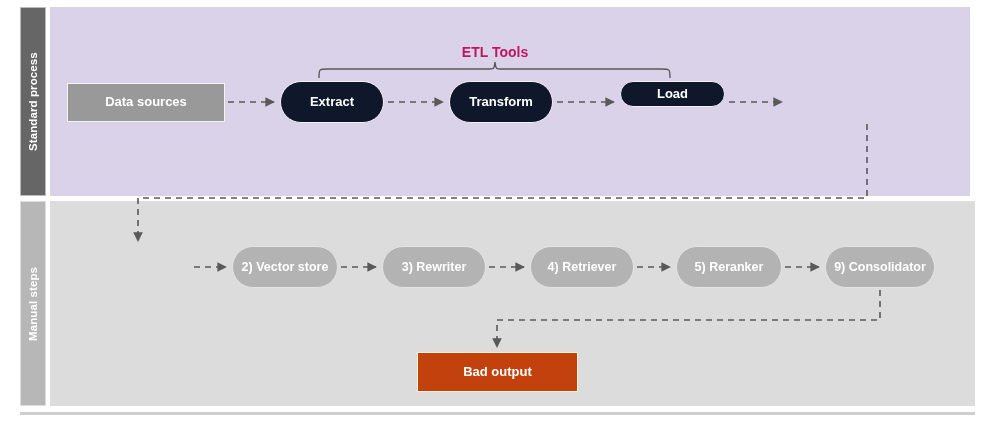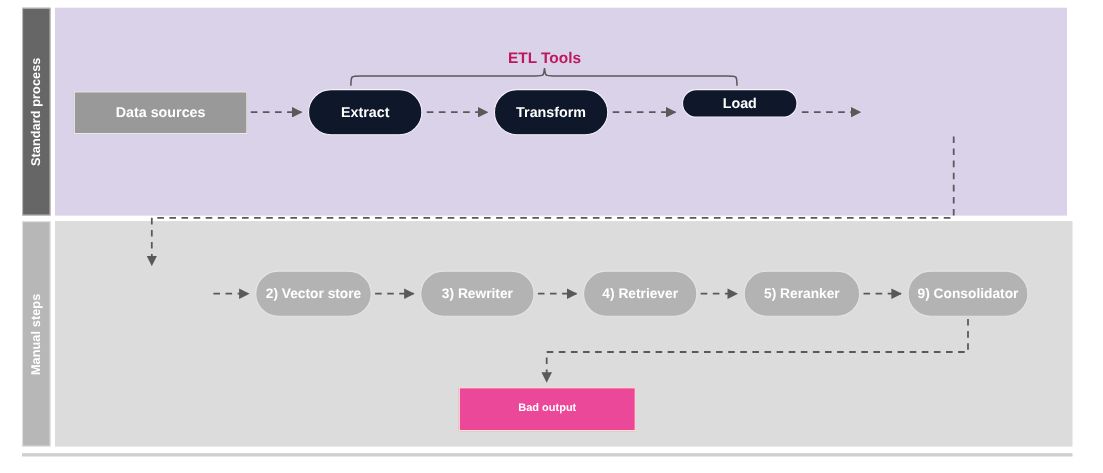--- a/index.html
+++ b/index.html
@@ -107,23 +107,23 @@
     font-size: 13px;
     border: 1px solid #f7f0f8;
   }
   .node.pill-gray {
     background: #b3b3b3;
     border-radius: 22px;
     font-size: 12.5px;
     border: 1px solid #e4e4e4;
   }
   .node.warn {
-    background: #ec4899;
+    background: #c2410c;
     border-radius: 0;
-    font-size: 10px;
+    font-size: 13px;
     border: 1px solid #fdf3d7;
   }
 
   
   #node-data-sources   { left: 67px;  top: 83px;  width: 158px; height: 39px; }
   #node-extract        { left: 280px; top: 81px;  width: 104px; height: 42px; }
   #node-transform      { left: 449px; top: 81px;  width: 104px; height: 42px; }
   #node-load           { left: 620px; top: 81px;  width: 105px; height: 26px; }
   #node-data-warehouse { left: 788px; top: 83px;  width: 158px; height: 39px; }
 

